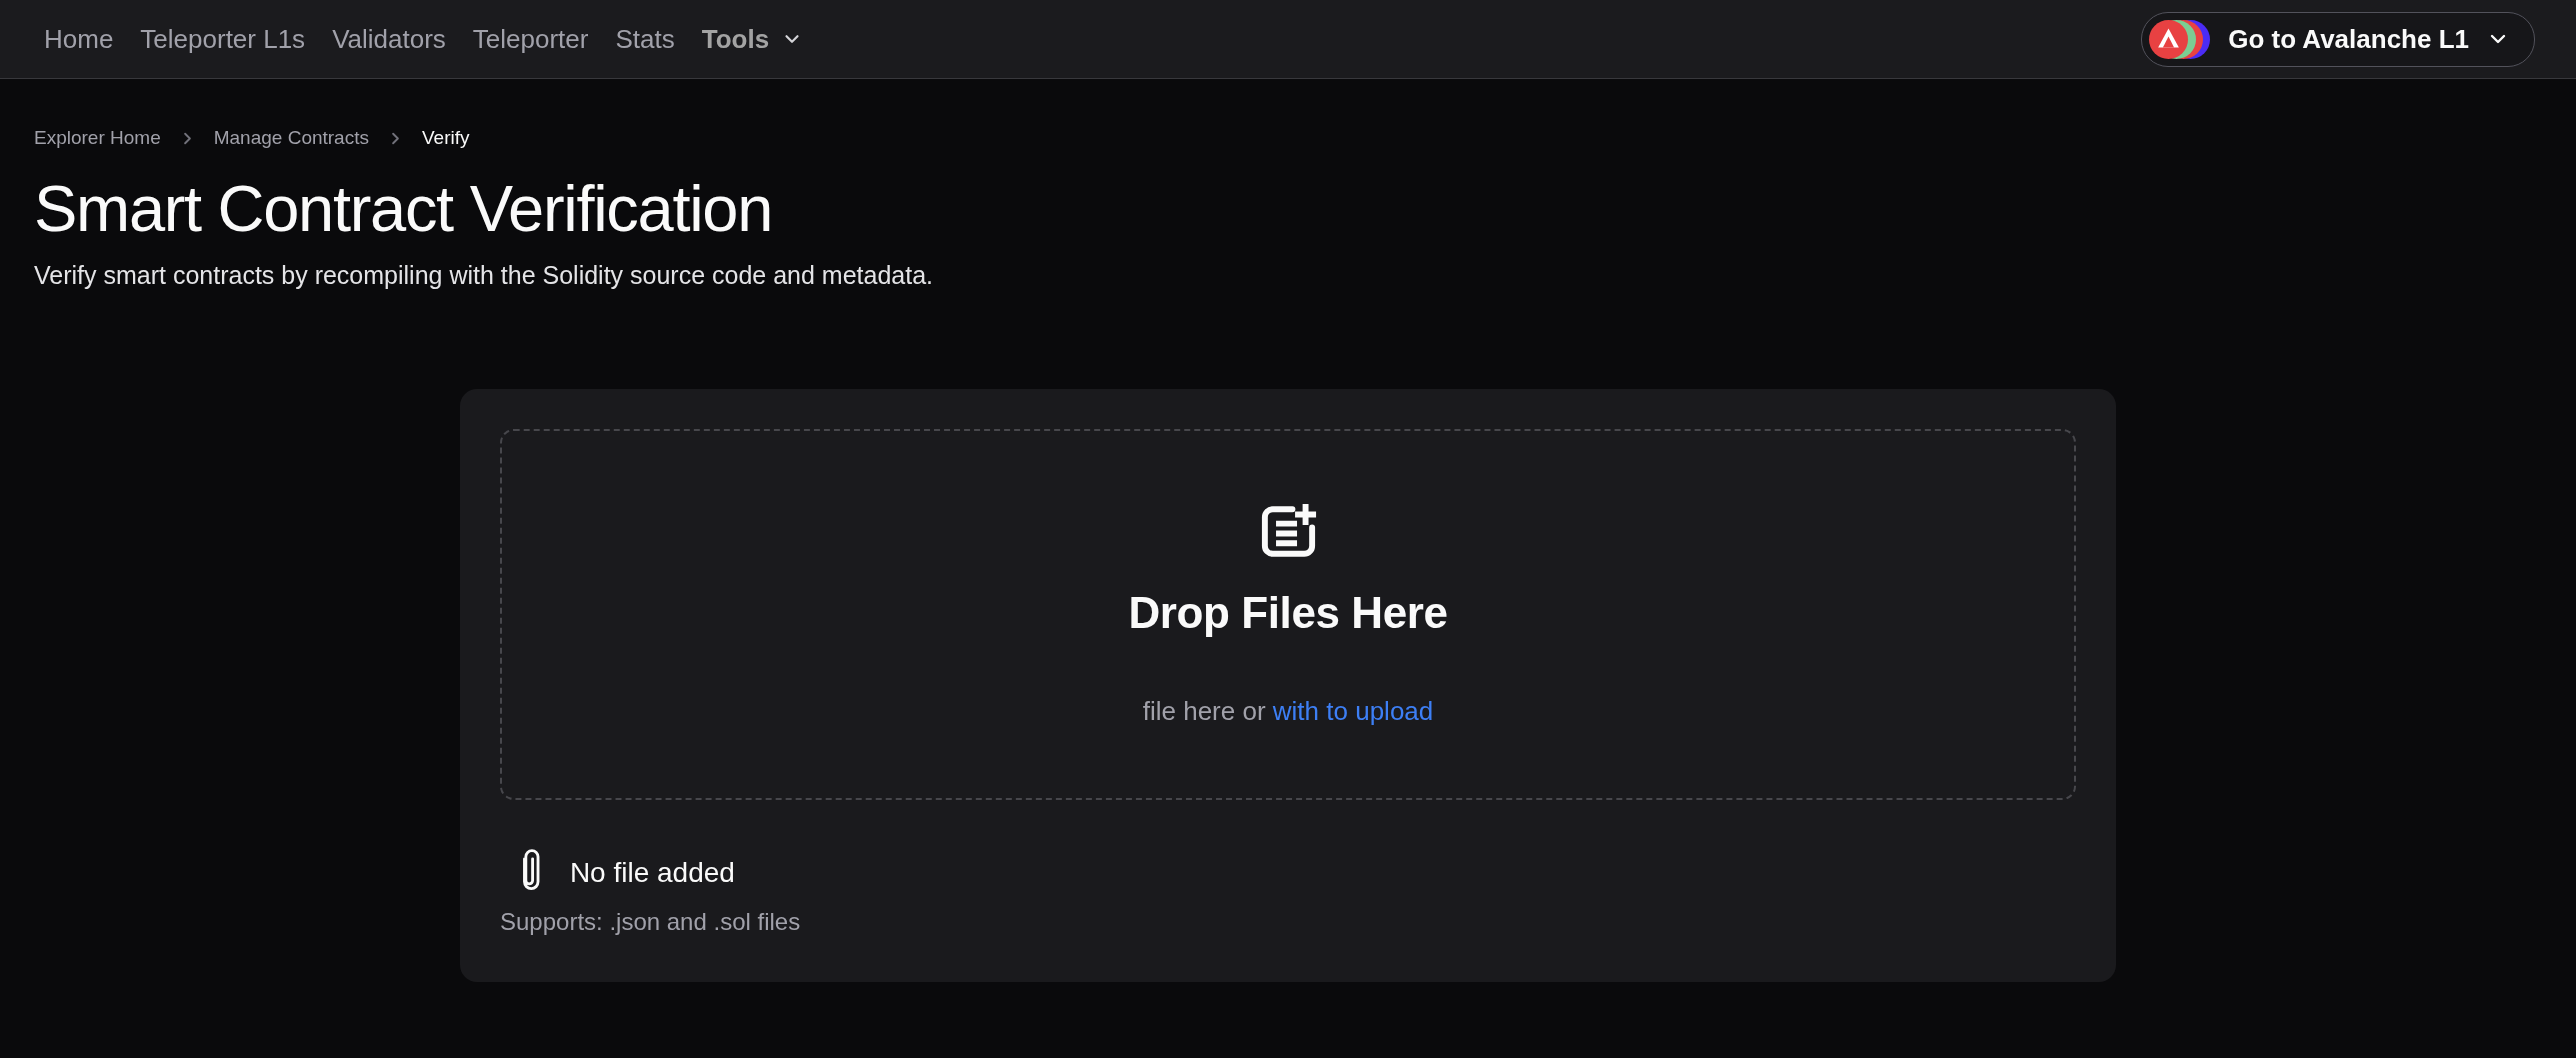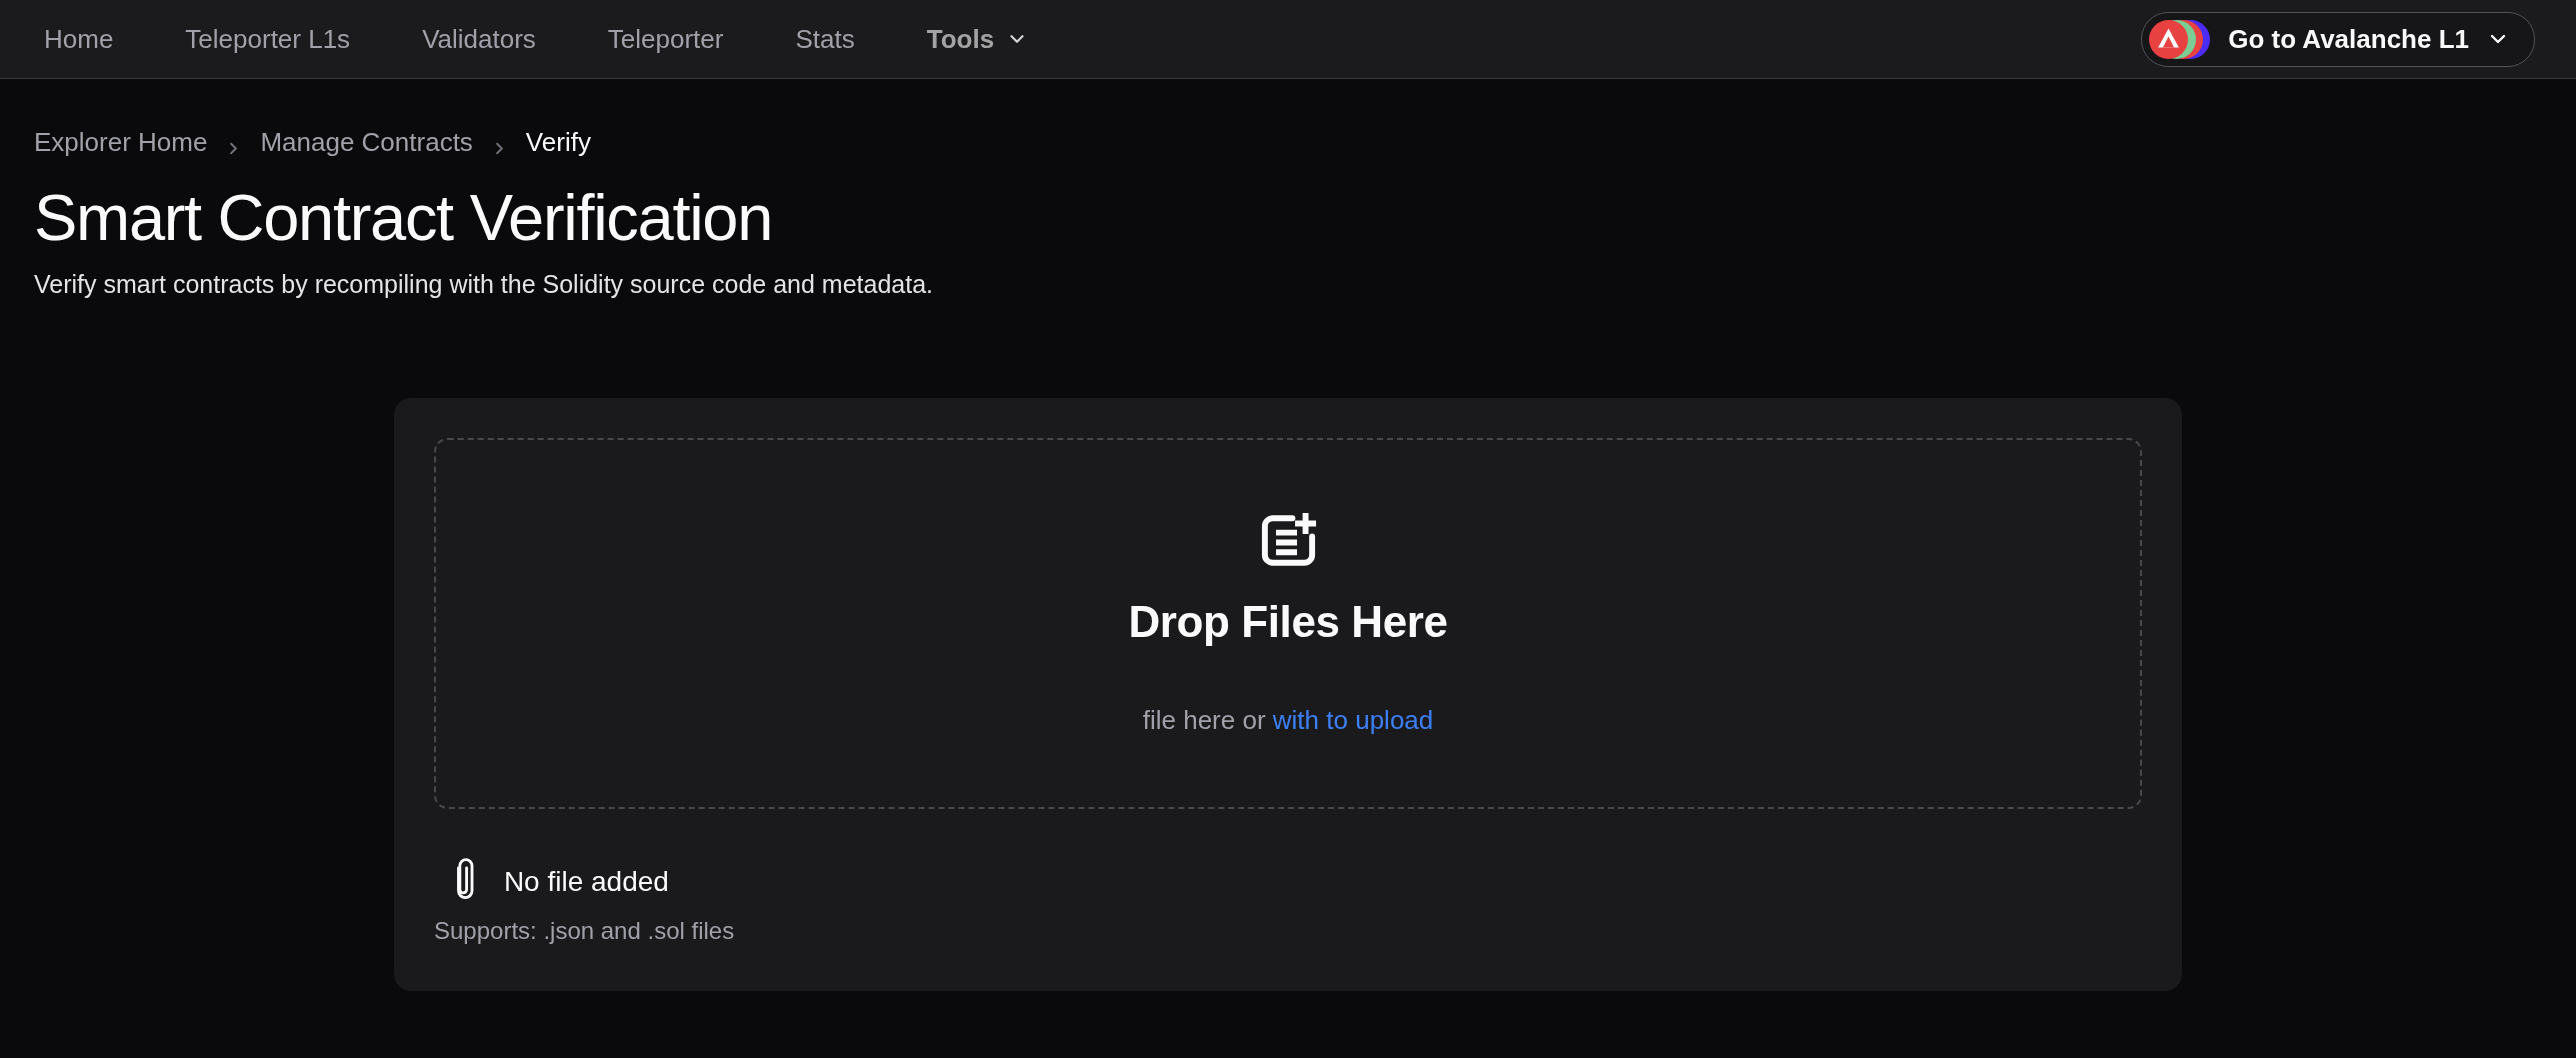--- a/index.html
+++ b/index.html
@@ -13,21 +13,21 @@
 
   
   .topnav {
     height: 79px;
     background: #1b1b1e;
     border-bottom: 1.7px solid #38383c;
     display: flex;
     align-items: center;
     padding: 0 41px 0 44px;
   }
-  .nav-items { display: flex; align-items: center; gap: 72px; }
+  .nav-items { display: flex; align-items: center; gap: 27px; }
   .nav-item {
     font-size: 26px;
     color: #a1a1aa;
     text-decoration: none;
     cursor: pointer;
     white-space: nowrap;
   }
   .nav-item.active {
     color: #a3a3a3;
     font-weight: 700;
@@ -52,43 +52,43 @@
   .circ.c-indigo { left: 22px; background: #4b2cf5; z-index: 1; }
   .circ.c-red2   { left: 14.5px; background: #e84142; z-index: 2; }
   .circ.c-green  { left: 7.7px;  background: #7ccd93; z-index: 3; }
   .circ.c-front  { left: 0;    background: #e84142; z-index: 4; }
 
   
   .content { padding: 0 34px; }
 
   .breadcrumb {
     margin-top: 48px;
-    display: flex; align-items: flex-end; gap: 17px;
-    font-size: 26px;
+    display: flex; align-items: center; gap: 17px;
+    font-size: 19px;
   }
   .crumb { color: #a1a1aa; text-decoration: none; cursor: pointer; }
   .crumb-current { color: #fafafa; }
   .crumb-sep { color: #71717a; display: flex; align-items: center; }
 
   .page-title {
     margin-top: 22px;
     font-size: 65px;
     font-weight: 400;
     letter-spacing: -1.3px;
     color: #fafafa;
   }
   .page-subtitle {
     margin-top: 15.4px;
     font-size: 25px;
     color: #e4e4e7;
   }
 
   
   .card {
-    width: 1788px;
+    width: 1656px;
     margin: 99px auto 15px;
     background: #1a1a1d;
     border-radius: 17px;
     padding: 40px 40px 46px;
   }
   .dropzone {
     border: 2.6px dashed #47474c;
     border-radius: 13.7px;
     height: 371px;
     display: flex;

